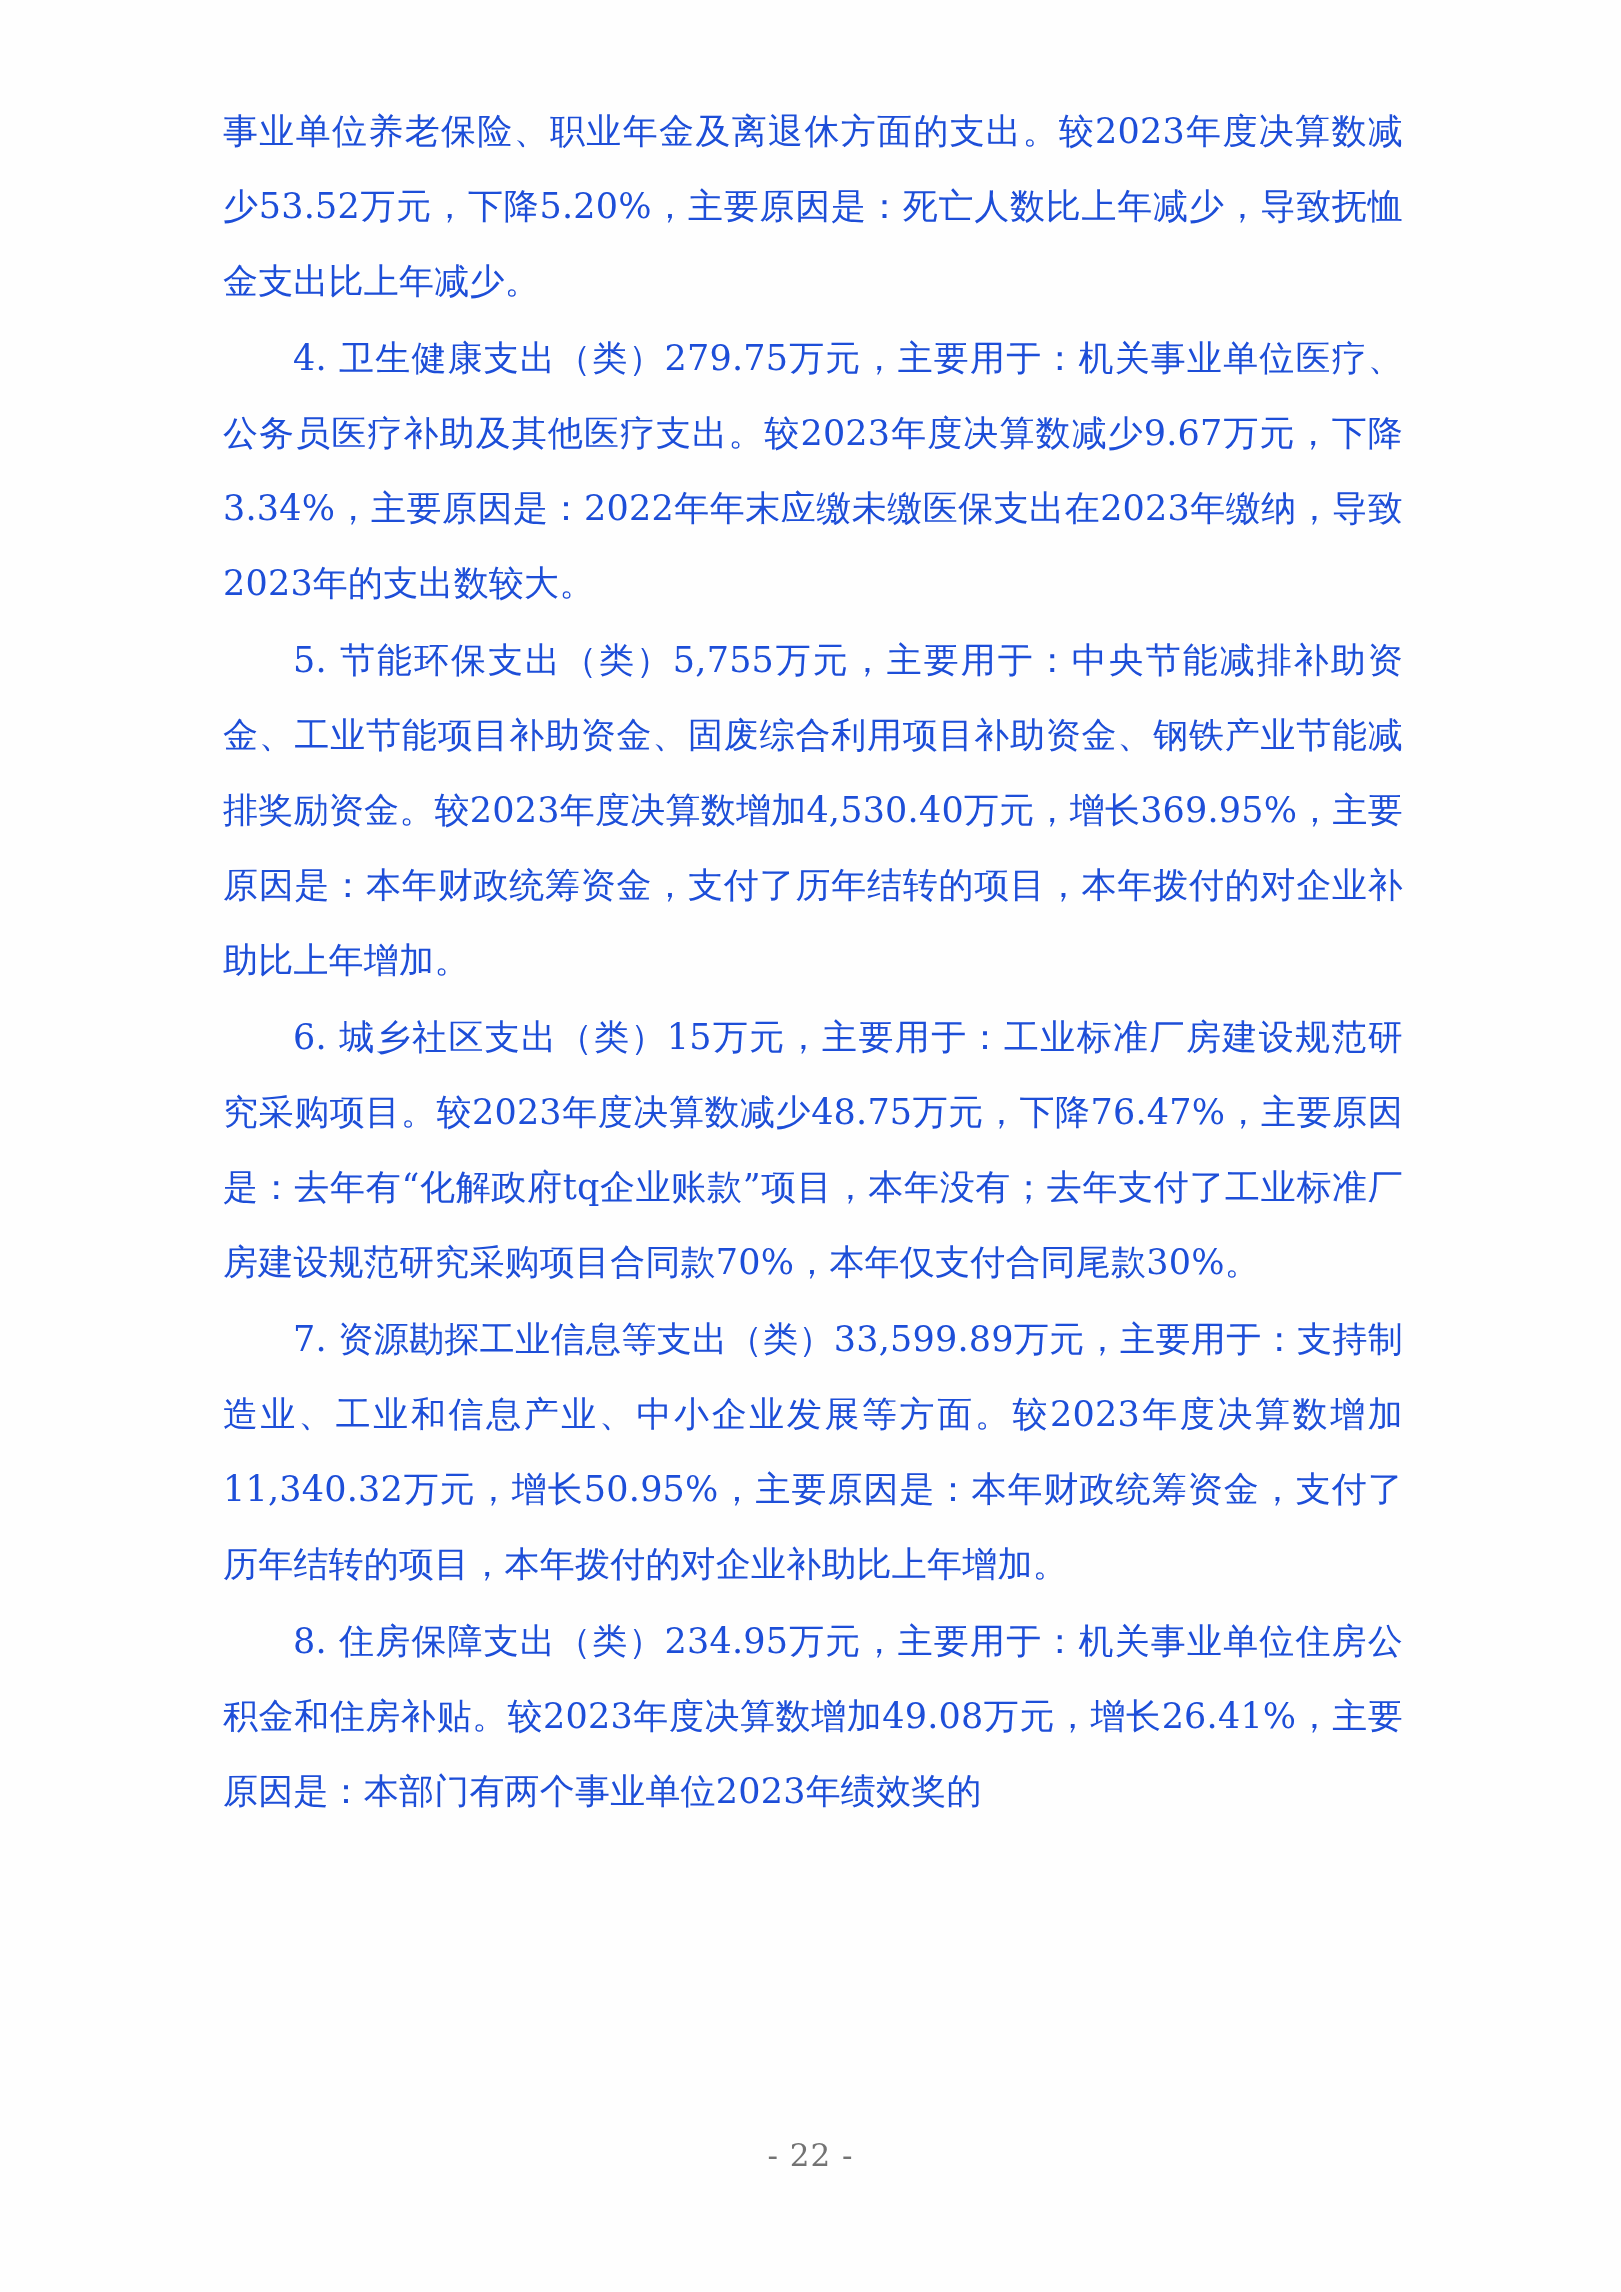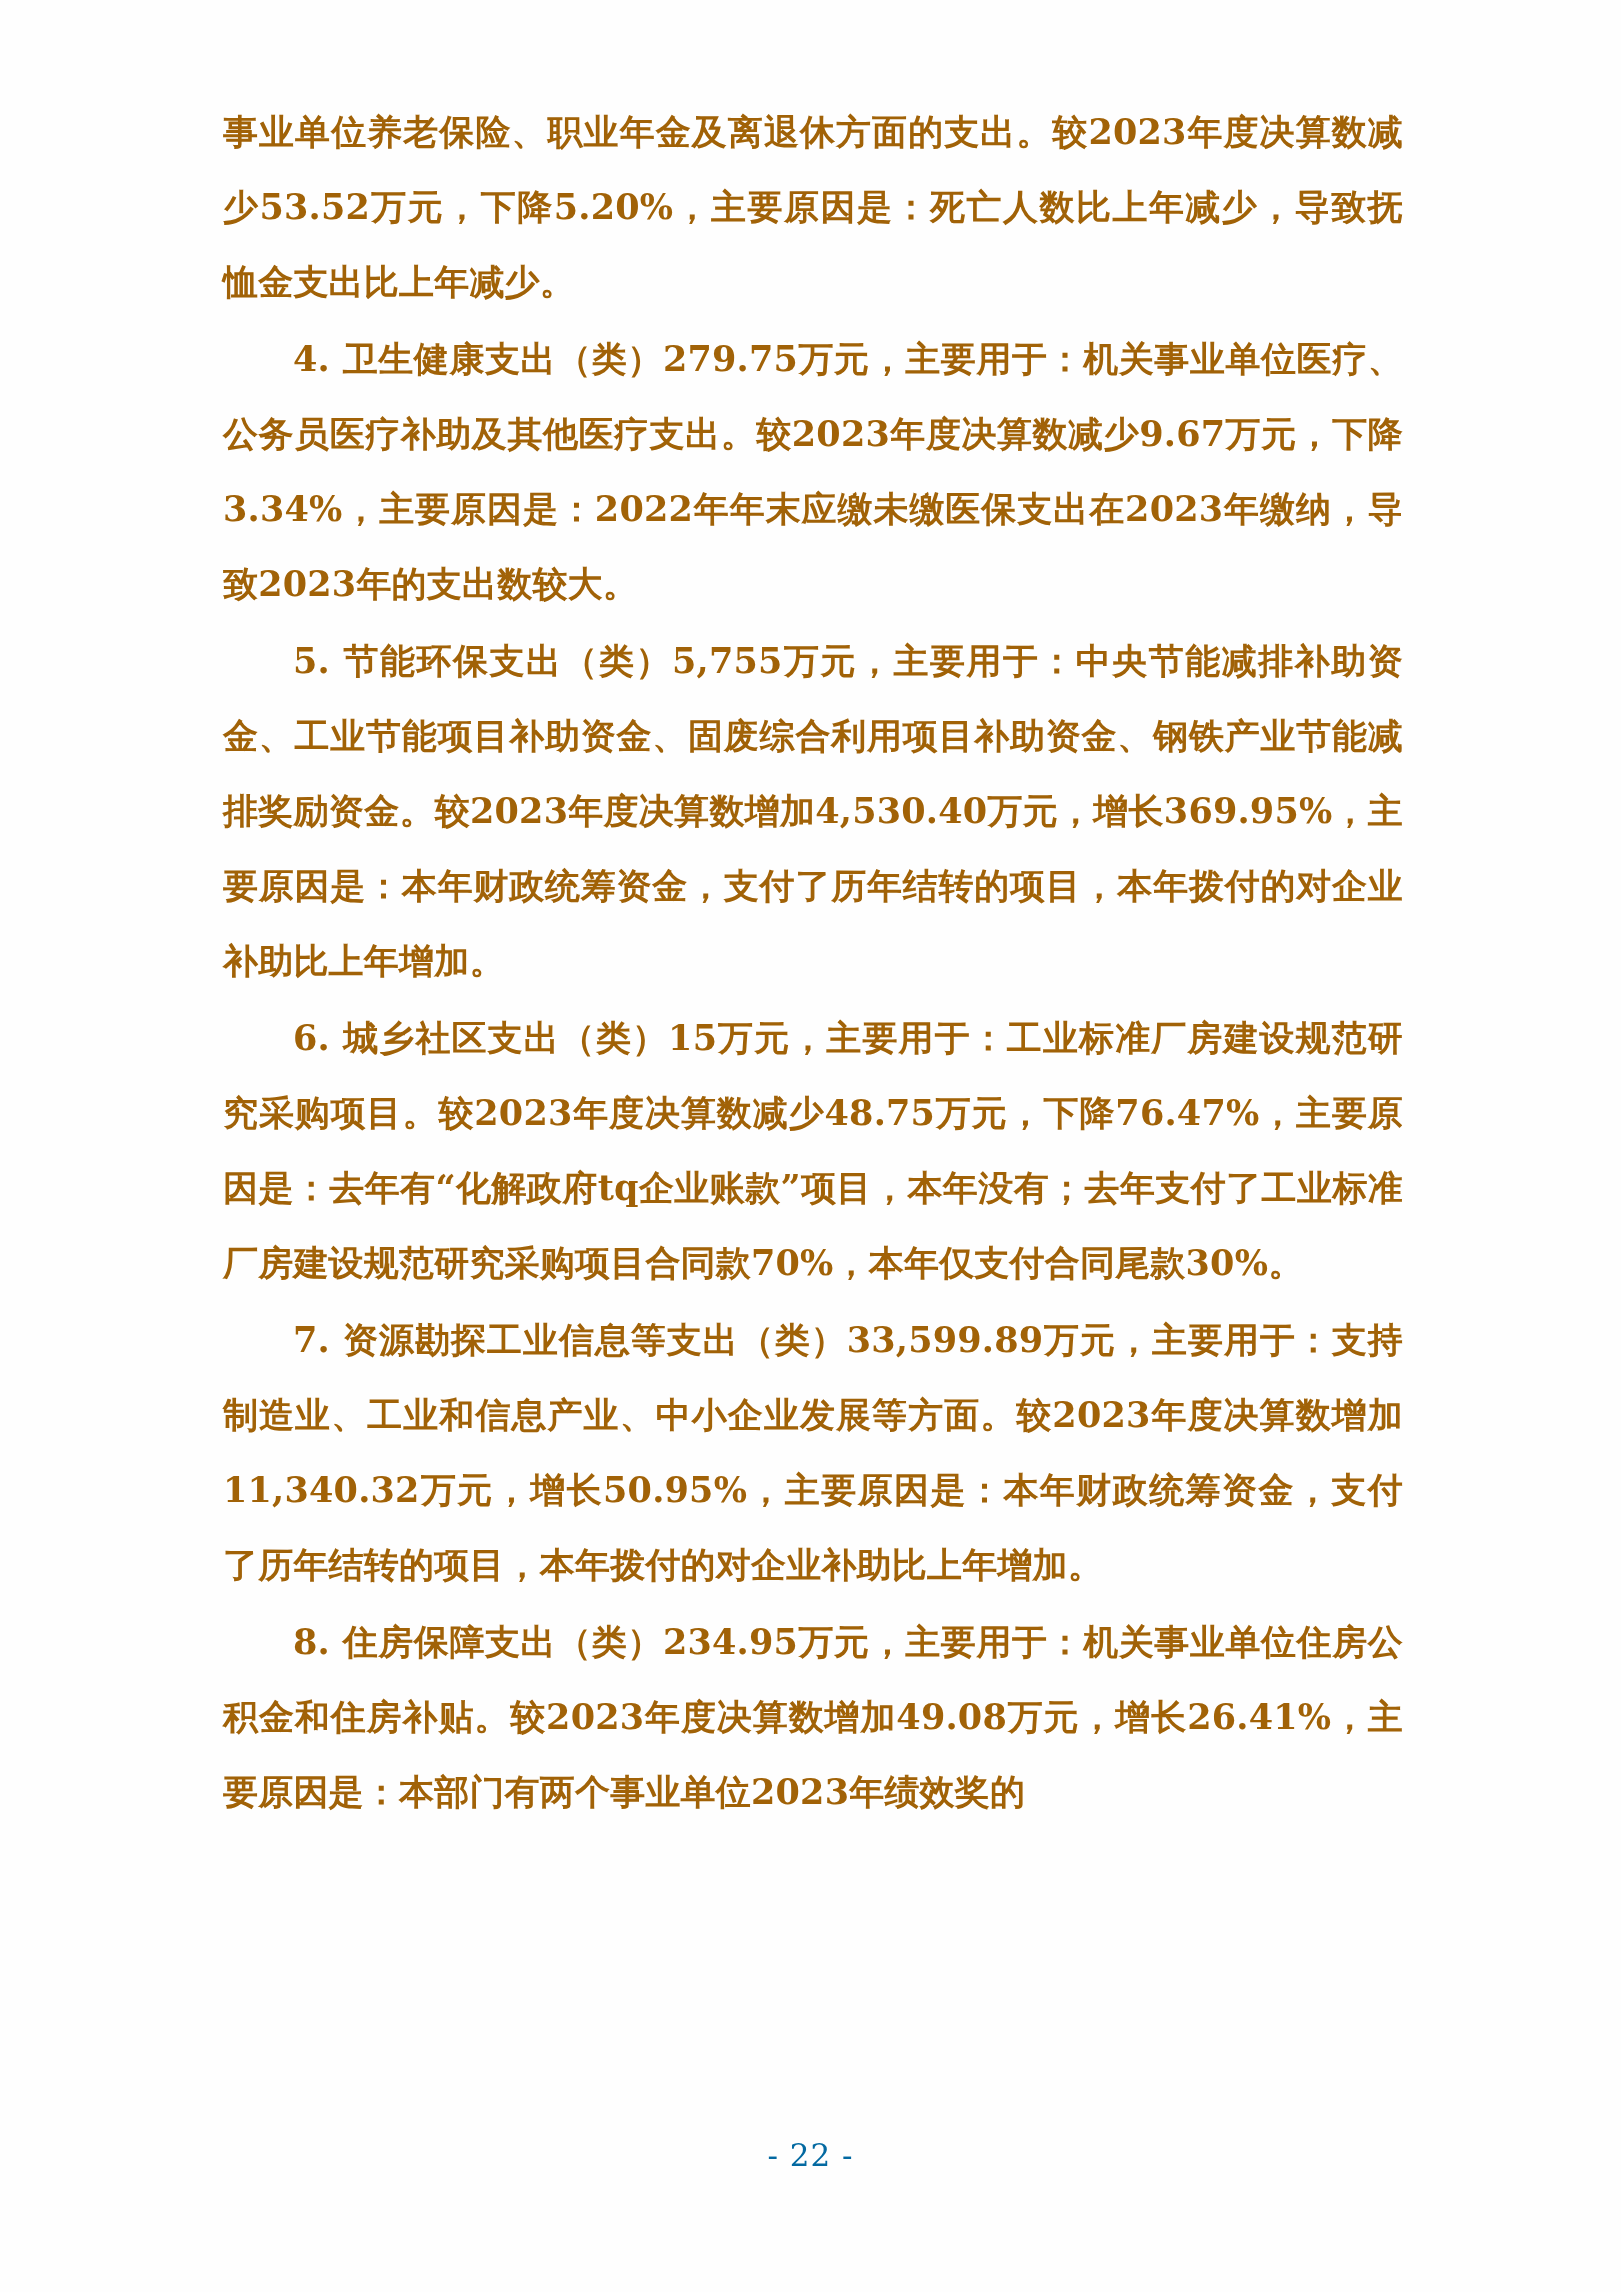--- a/index.html
+++ b/index.html
@@ -30,35 +30,34 @@
     width: 1180px;
   }
   p.para {
     margin: 0 0 2px 0;
     font-size: 35px;
     line-height: 75px;
     text-align: justify;
     text-justify: inter-ideograph;
     letter-spacing: 0.2px;
     font-family: "DejaVu Serif", "Liberation Serif", serif;
-    color: #a16207;
-    font-weight: bold;
+    color: #1d4ed8;
   }
   p.indent {
     text-indent: 70px;
   }
   .page-number {
     position: absolute;
     left: 0;
     right: 0;
     top: 2137px;
     text-align: center;
     font-size: 31px;
     font-family: "DejaVu Serif", "Liberation Serif", serif;
-    color: #0369a1;
+    color: #737373;
     letter-spacing: 1px;
   }
 </style>
 </head>
 <body>
 
 <div class="page">
   <div class="content">
     <p class="para">事业单位养老保险、职业年金及离退休方面的支出。较2023年度决算数减少53.52万元，下降5.20%，主要原因是：死亡人数比上年减少，导致抚恤金支出比上年减少。</p>
     <p class="para indent">4. 卫生健康支出（类）279.75万元，主要用于：机关事业单位医疗、公务员医疗补助及其他医疗支出。较2023年度决算数减少9.67万元，下降3.34%，主要原因是：2022年年末应缴未缴医保支出在2023年缴纳，导致2023年的支出数较大。</p>

